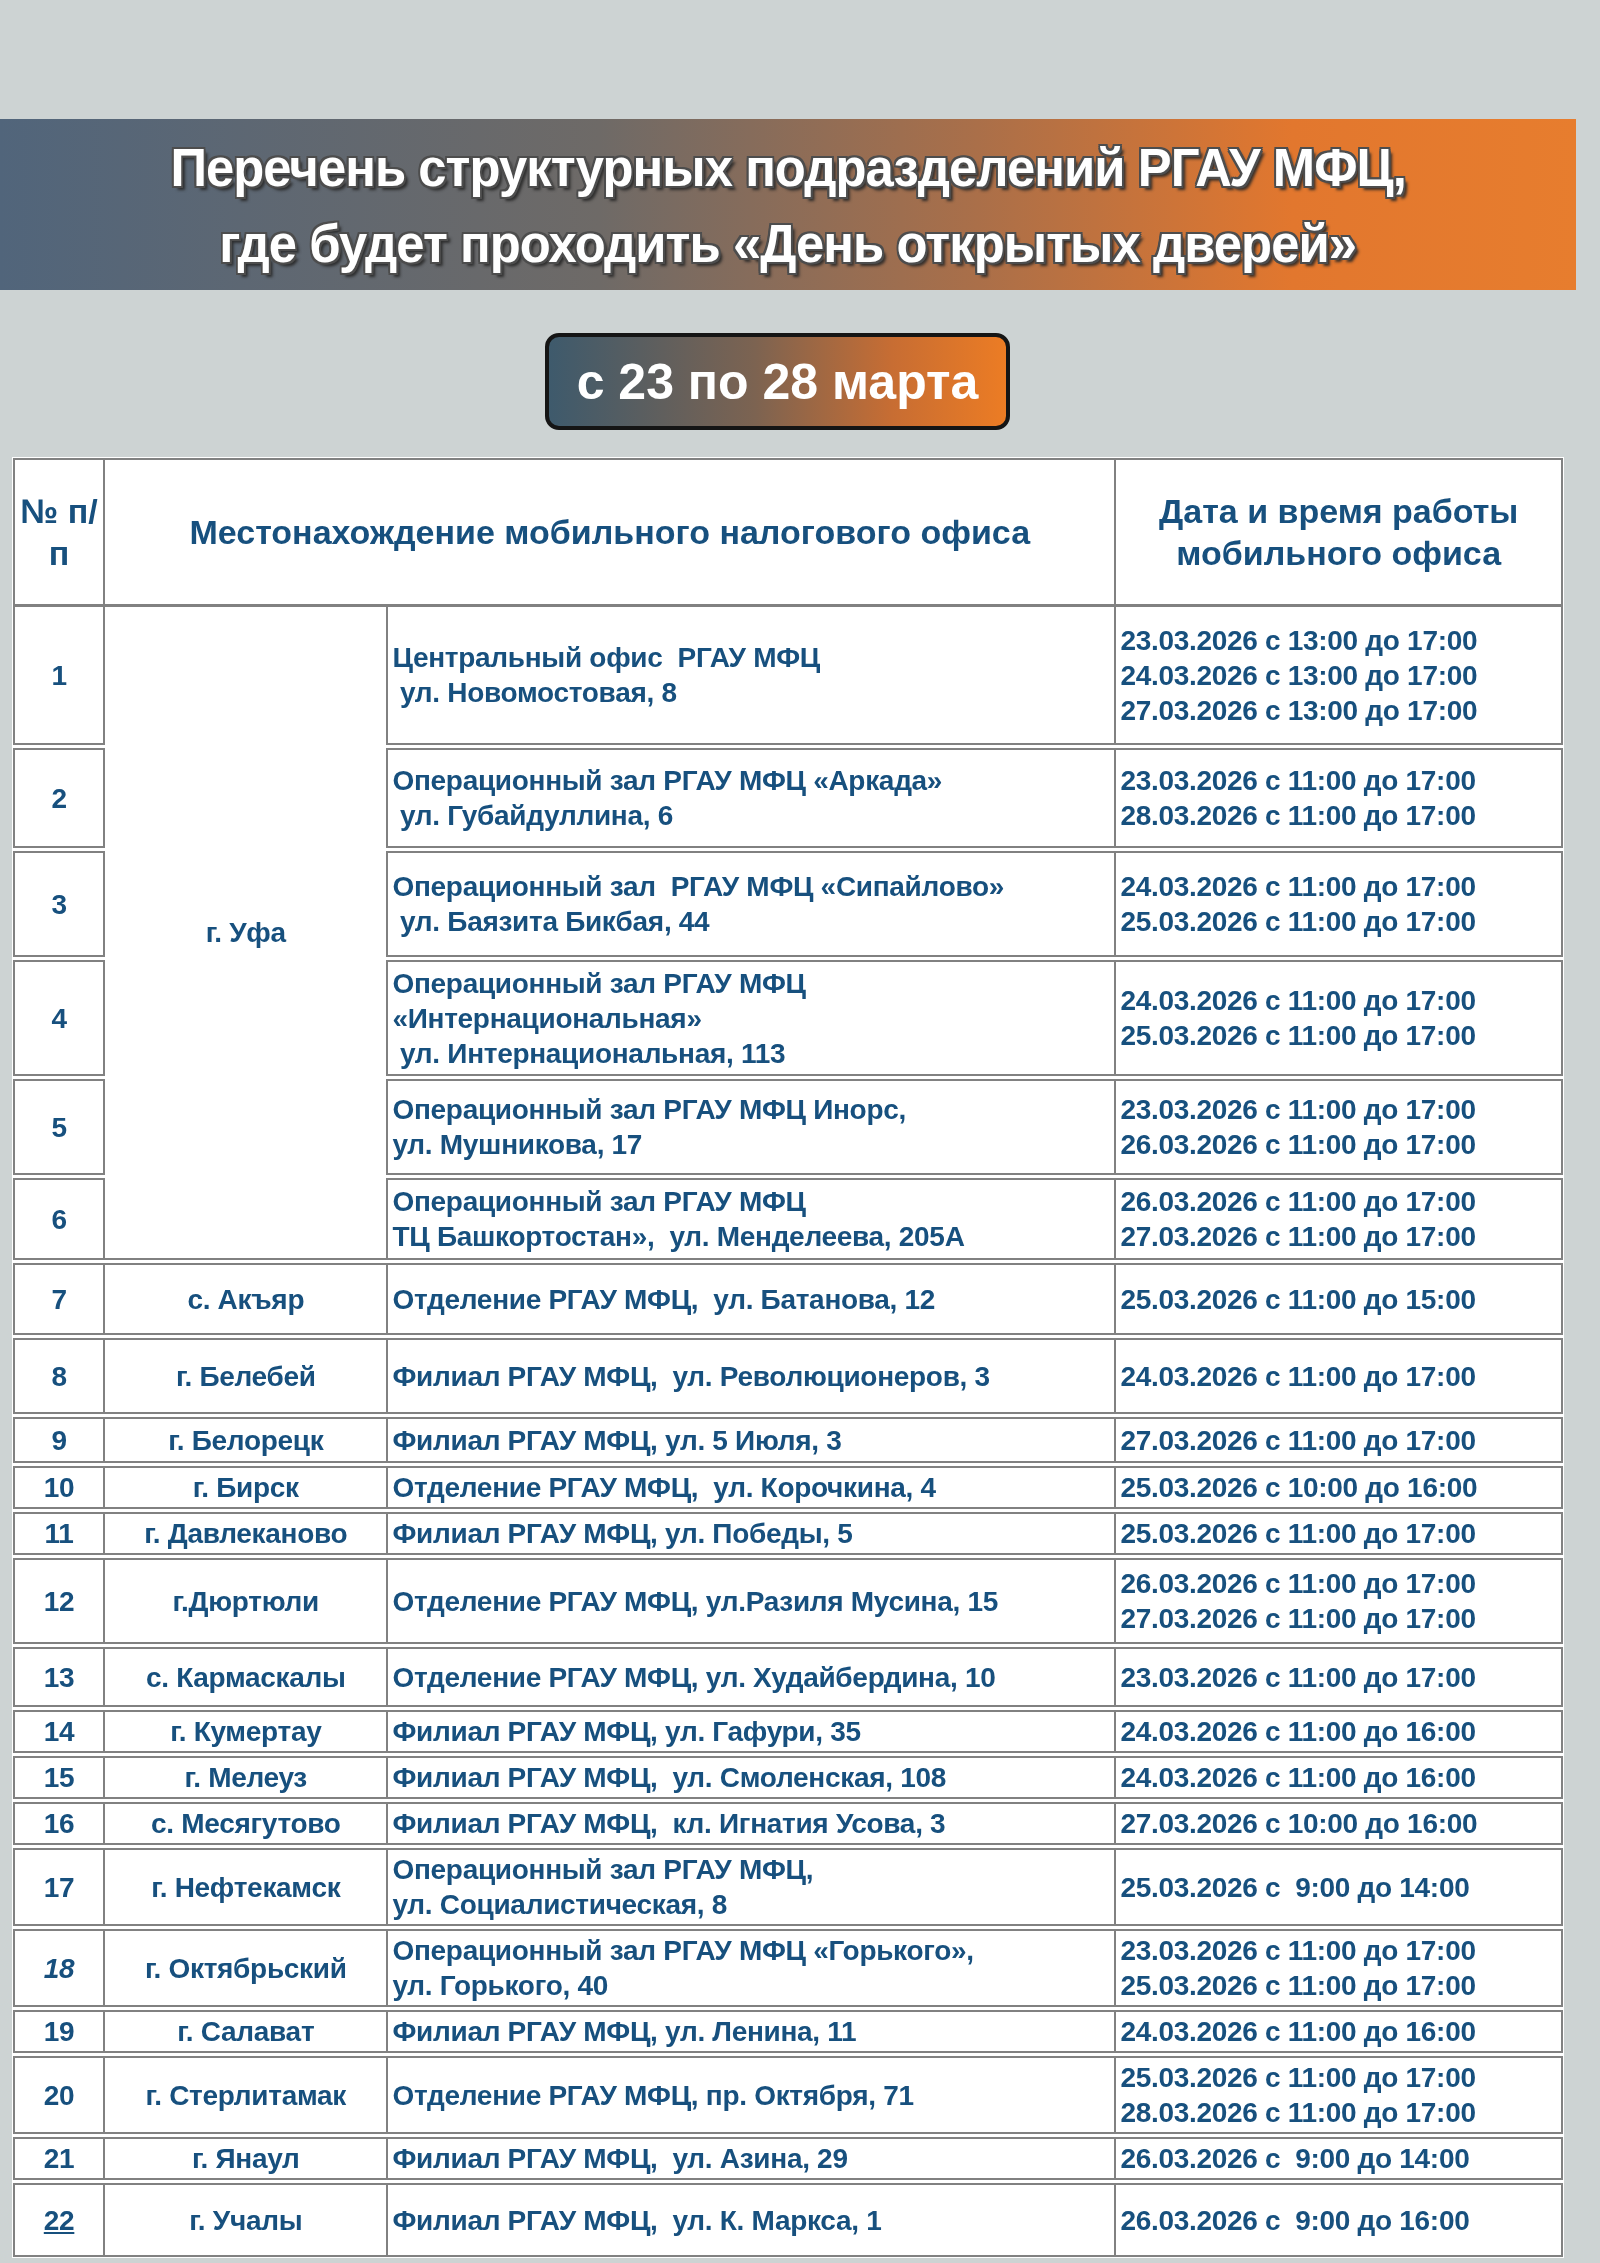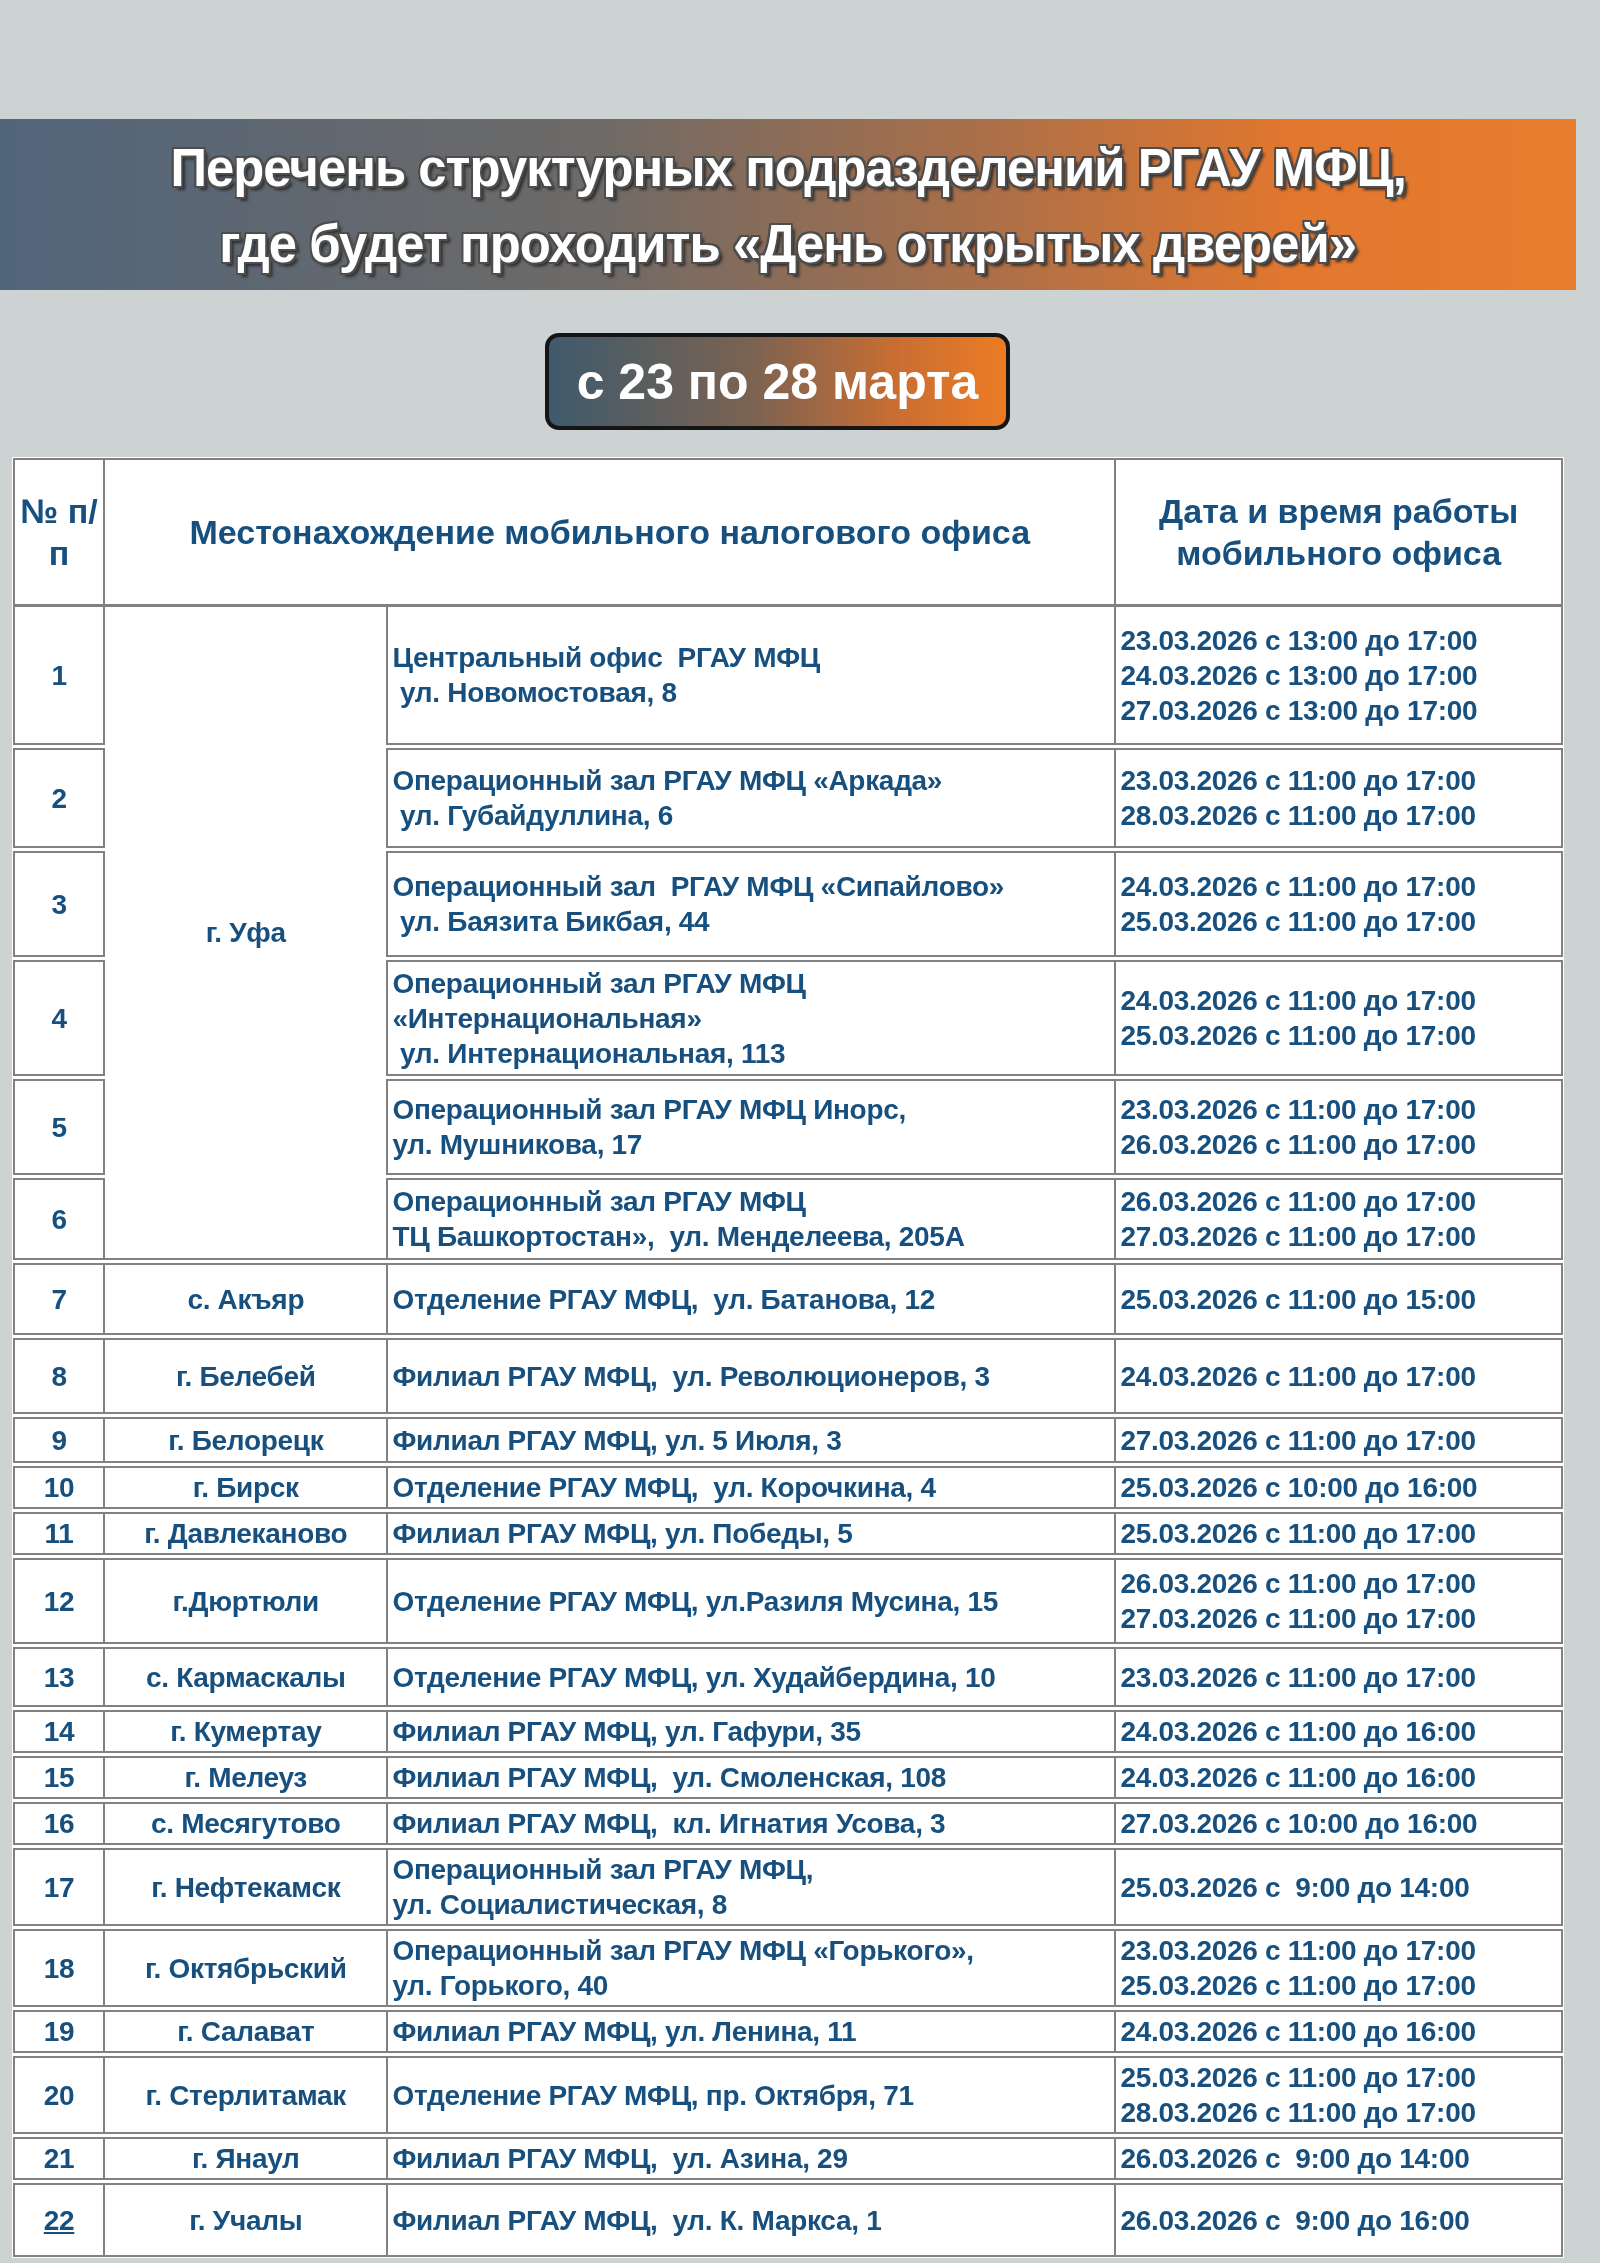--- a/index.html
+++ b/index.html
@@ -183,21 +183,21 @@
           <td class="loc"><div class="loc-line">Филиал РГАУ МФЦ,  кл. Игнатия Усова, 3</div></td>
           <td class="date"><div class="date-line">27.03.2026 с 10:00 до 16:00</div></td>
         </tr>
         <tr>
           <td class="num" style="height: 70px;">17</td>
           <td class="city">г. Нефтекамск</td>
           <td class="loc"><div class="loc-line">Операционный зал РГАУ МФЦ,</div><div class="loc-line">ул. Социалистическая, 8</div></td>
           <td class="date"><div class="date-line">25.03.2026 с  9:00 до 14:00</div></td>
         </tr>
         <tr>
-          <td class="num" style="height: 62px;">18</td>
+          <td class="num" style="height: 62px; font-style: italic;">18</td>
           <td class="city">г. Октябрьский</td>
           <td class="loc"><div class="loc-line">Операционный зал РГАУ МФЦ «Горького»,</div><div class="loc-line">ул. Горького, 40</div></td>
           <td class="date"><div class="date-line">23.03.2026 с 11:00 до 17:00</div><div class="date-line">25.03.2026 с 11:00 до 17:00</div></td>
         </tr>
         <tr>
           <td class="num" style="height: 30px;">19</td>
           <td class="city">г. Салават</td>
           <td class="loc"><div class="loc-line">Филиал РГАУ МФЦ, ул. Ленина, 11</div></td>
           <td class="date"><div class="date-line">24.03.2026 с 11:00 до 16:00</div></td>
         </tr>

